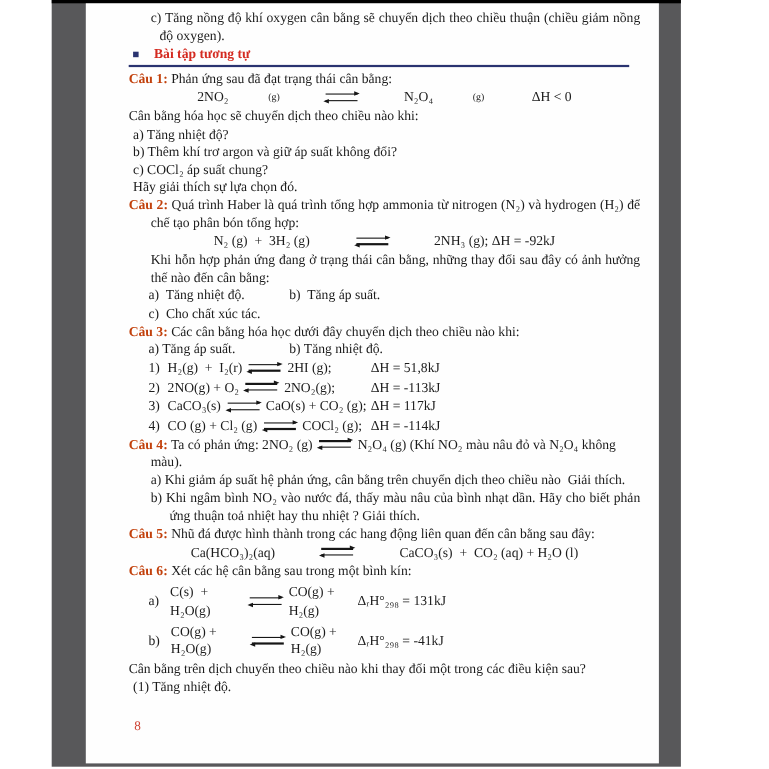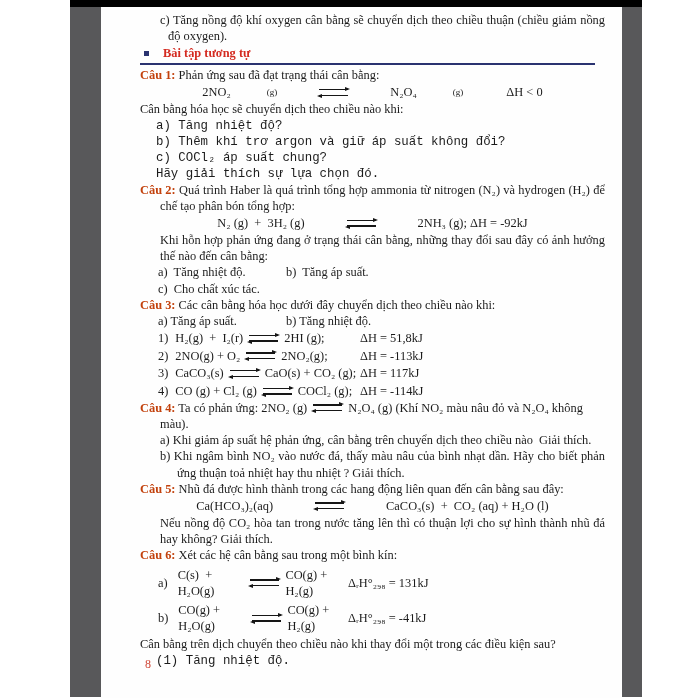--- a/index.html
+++ b/index.html
@@ -3,22 +3,22 @@
 <meta charset="utf-8">
 <style>
   html,body{margin:0;padding:0;}
   body{
     width:699px;height:699px;position:relative;background:#ffffff;overflow:hidden;
     font-family:"Liberation Serif","DejaVu Serif","DejaVu Sans",serif;
     color:#1b1b1b;font-size:12.4px;line-height:16.1px;
     -webkit-font-smoothing:antialiased;
   }
   .photo{
-    position:absolute;left:70px;top:0;width:572px;height:697px;
-    background:#58585a;border-top:7px solid #000000;box-sizing:border-box;
+    position:absolute;left:47px;top:0;width:572px;height:697px;
+    background:#58585a;border-top:3px solid #000000;box-sizing:border-box;
   }
   .sheet{
     position:absolute;left:31px;top:0;width:521px;height:691px;
     background:#fefefe;overflow:hidden;
     padding:5px 17px 0 39px;box-sizing:border-box;
   }
   p{margin:0;}
   .just{text-align:justify;}
   
   .preitem{padding-left:28px;text-indent:-8px;}
@@ -26,21 +26,21 @@
   .sechead{display:flex;align-items:center;margin:1px 0 0 4px;}
   .sq{width:5px;height:5px;background:#2a3370;margin:1px 14px 0 0;flex:none;}
   .sectitle{
     color:#d42a20;font-weight:bold;
     text-decoration-color:#d42a20;text-underline-offset:2px;
   }
   .rule{height:2px;background:#2a3370;margin:2px 10px 2px 0;}
   
   .qpara{padding-left:20px;text-indent:-20px;}
   .qlabel{color:#c2410c;font-weight:bold;}
-  .ind{margin-left:16px;font-family:Liberation Mono, monospace;}
+  .ind{margin-left:4px;}
   .ind2{padding-left:37px;text-indent:-17px;}
   
   .eqline{display:flex;justify-content:center;align-items:center;margin:1px 0;gap:36px;}
   .tail{margin-left:7px;}
   .st{font-size:9px;vertical-align:-3px;letter-spacing:0;}
   
   .eqarrow{display:inline-block;position:relative;width:31px;height:11px;vertical-align:-1px;margin:0 5px;flex:none;}
   .eqarrow .bar-t,.eqarrow .bar-b{position:absolute;left:1px;right:1px;height:1.4px;background:#161616;}
   .eqarrow .bar-t{top:2px;}
   .eqarrow .bar-b{bottom:2px;}
@@ -185,21 +185,20 @@
     <div class="eqline">
       <span>Ca(HCO₃)₂(aq)</span>
       <span class="eqarrow">
           <i class="bar-t"></i>
           <i class="bar-b"></i>
           <i class="head-r"></i>
           <i class="head-l"></i>
         </span>
       <span>CaCO₃(s)&nbsp; +&nbsp; CO₂ (aq) + H₂O (l)</span>
     </div>
-    <p class="qpara just"><span style="padding-left:20px">Nếu nồng độ CO₂ hòa tan trong nước tăng lên thì có thuận lợi cho sự hình thành nhũ đá hay không? Giải thích.</span></p>
 
     <p class="qpara"><span class="qlabel">Câu 6:</span> <span>Xét các hệ cân bằng sau trong một bình kín:</span></p>
     <div class="rxnrow6">
       <span class="rxn6">
           <span class="num">a)</span>
           <span>C(s)&nbsp; +&nbsp; H₂O(g)</span>
           <span class="eqarrow">
             <i class="bar-t"></i>
             <i class="bar-b"></i>
             <i class="head-r"></i>

